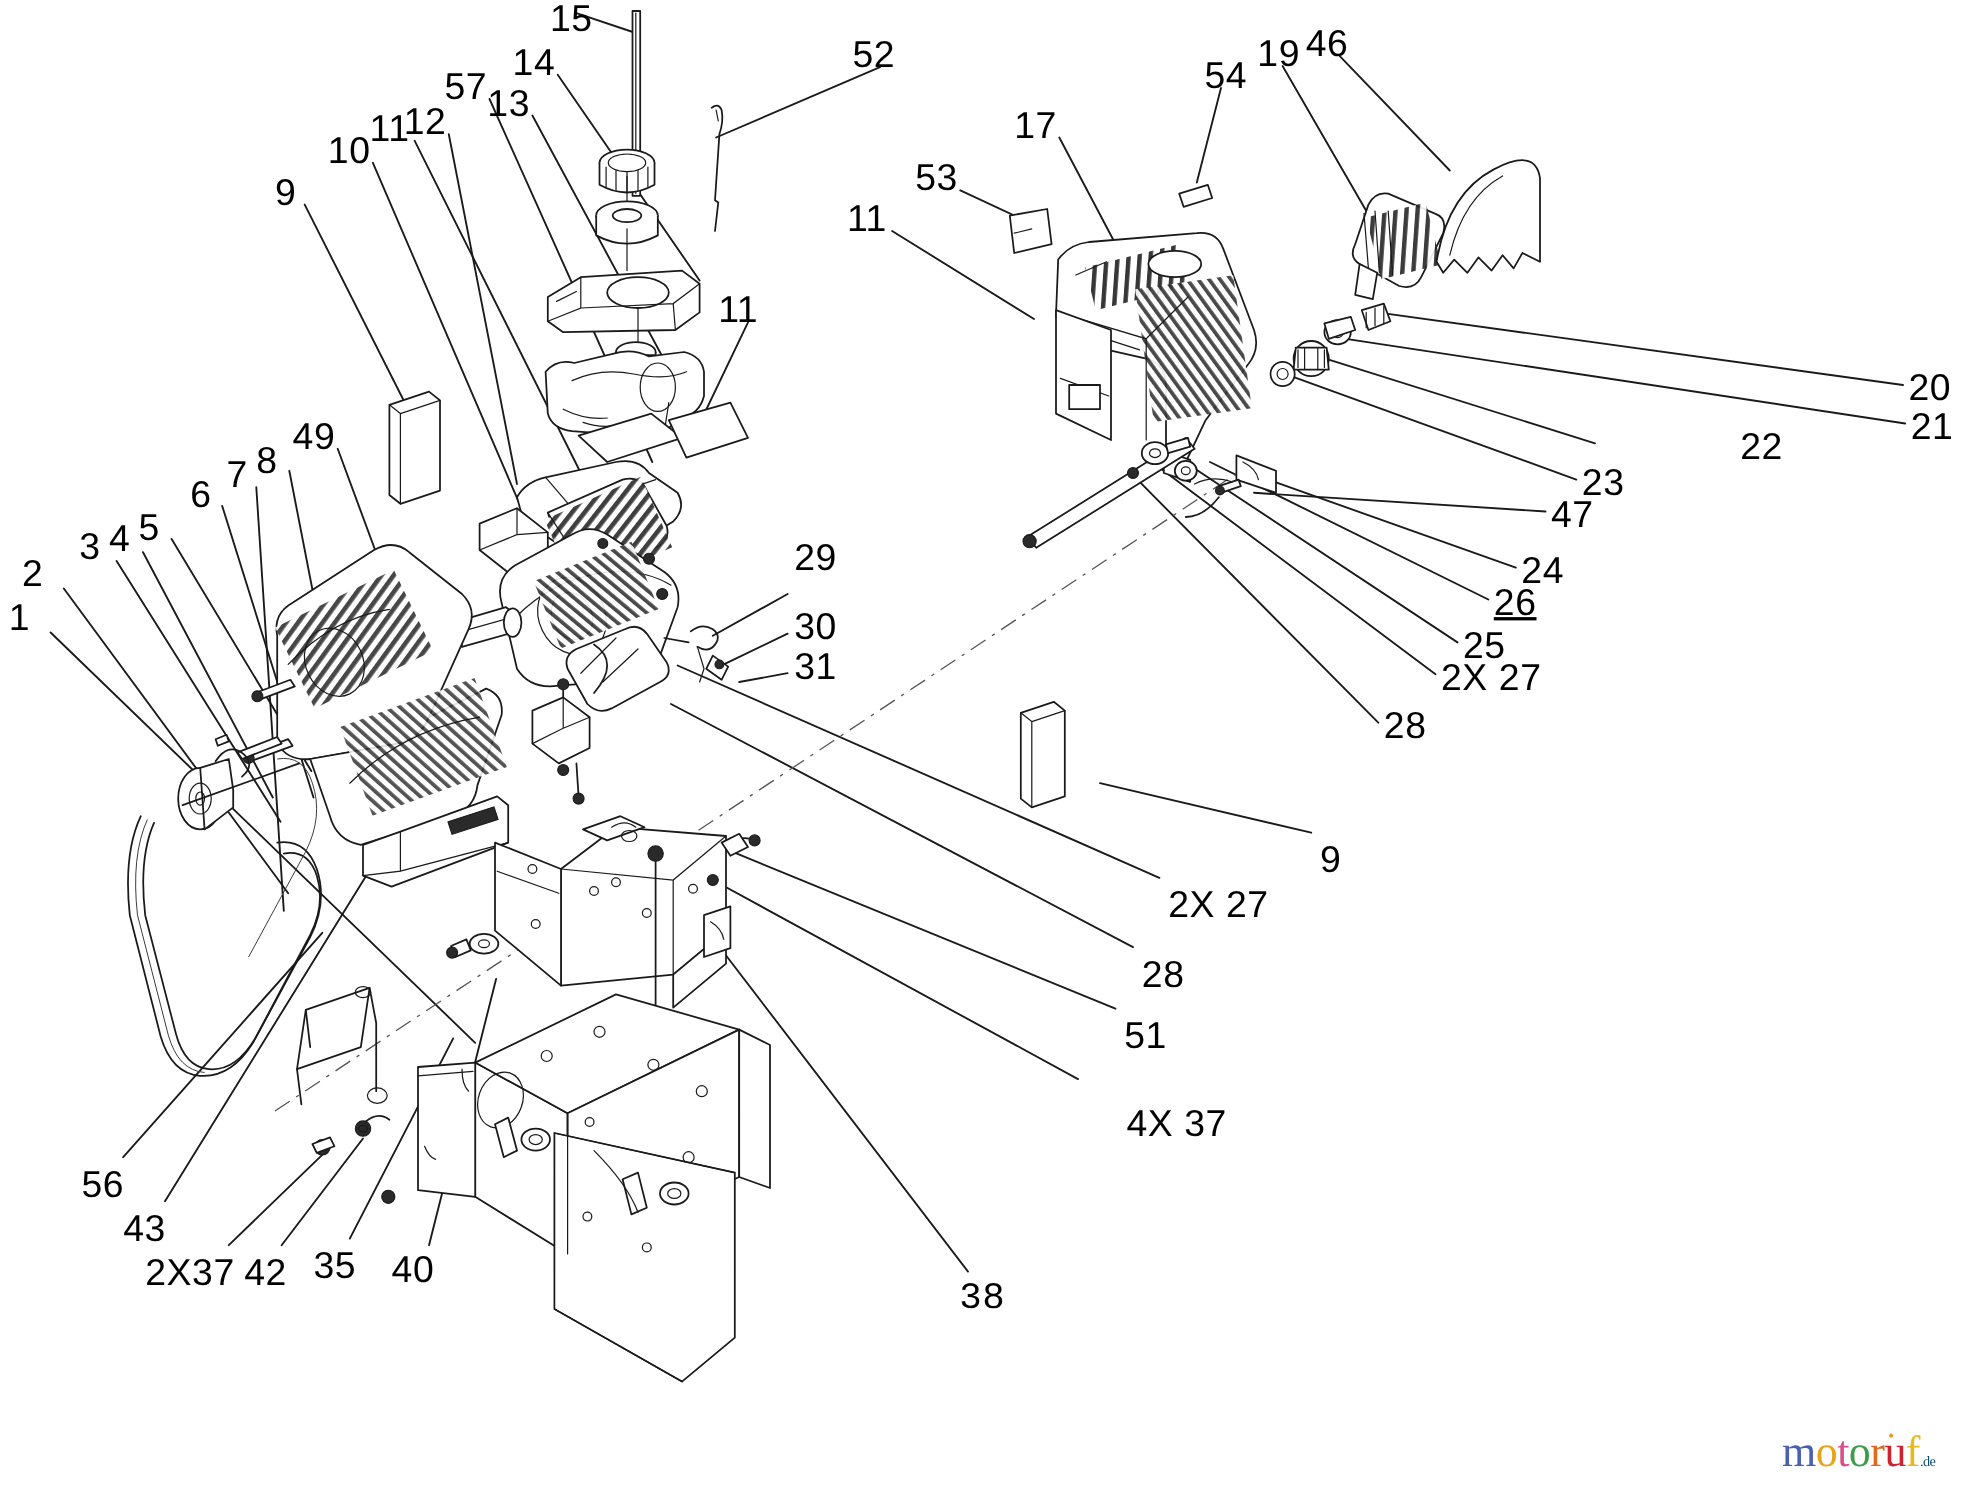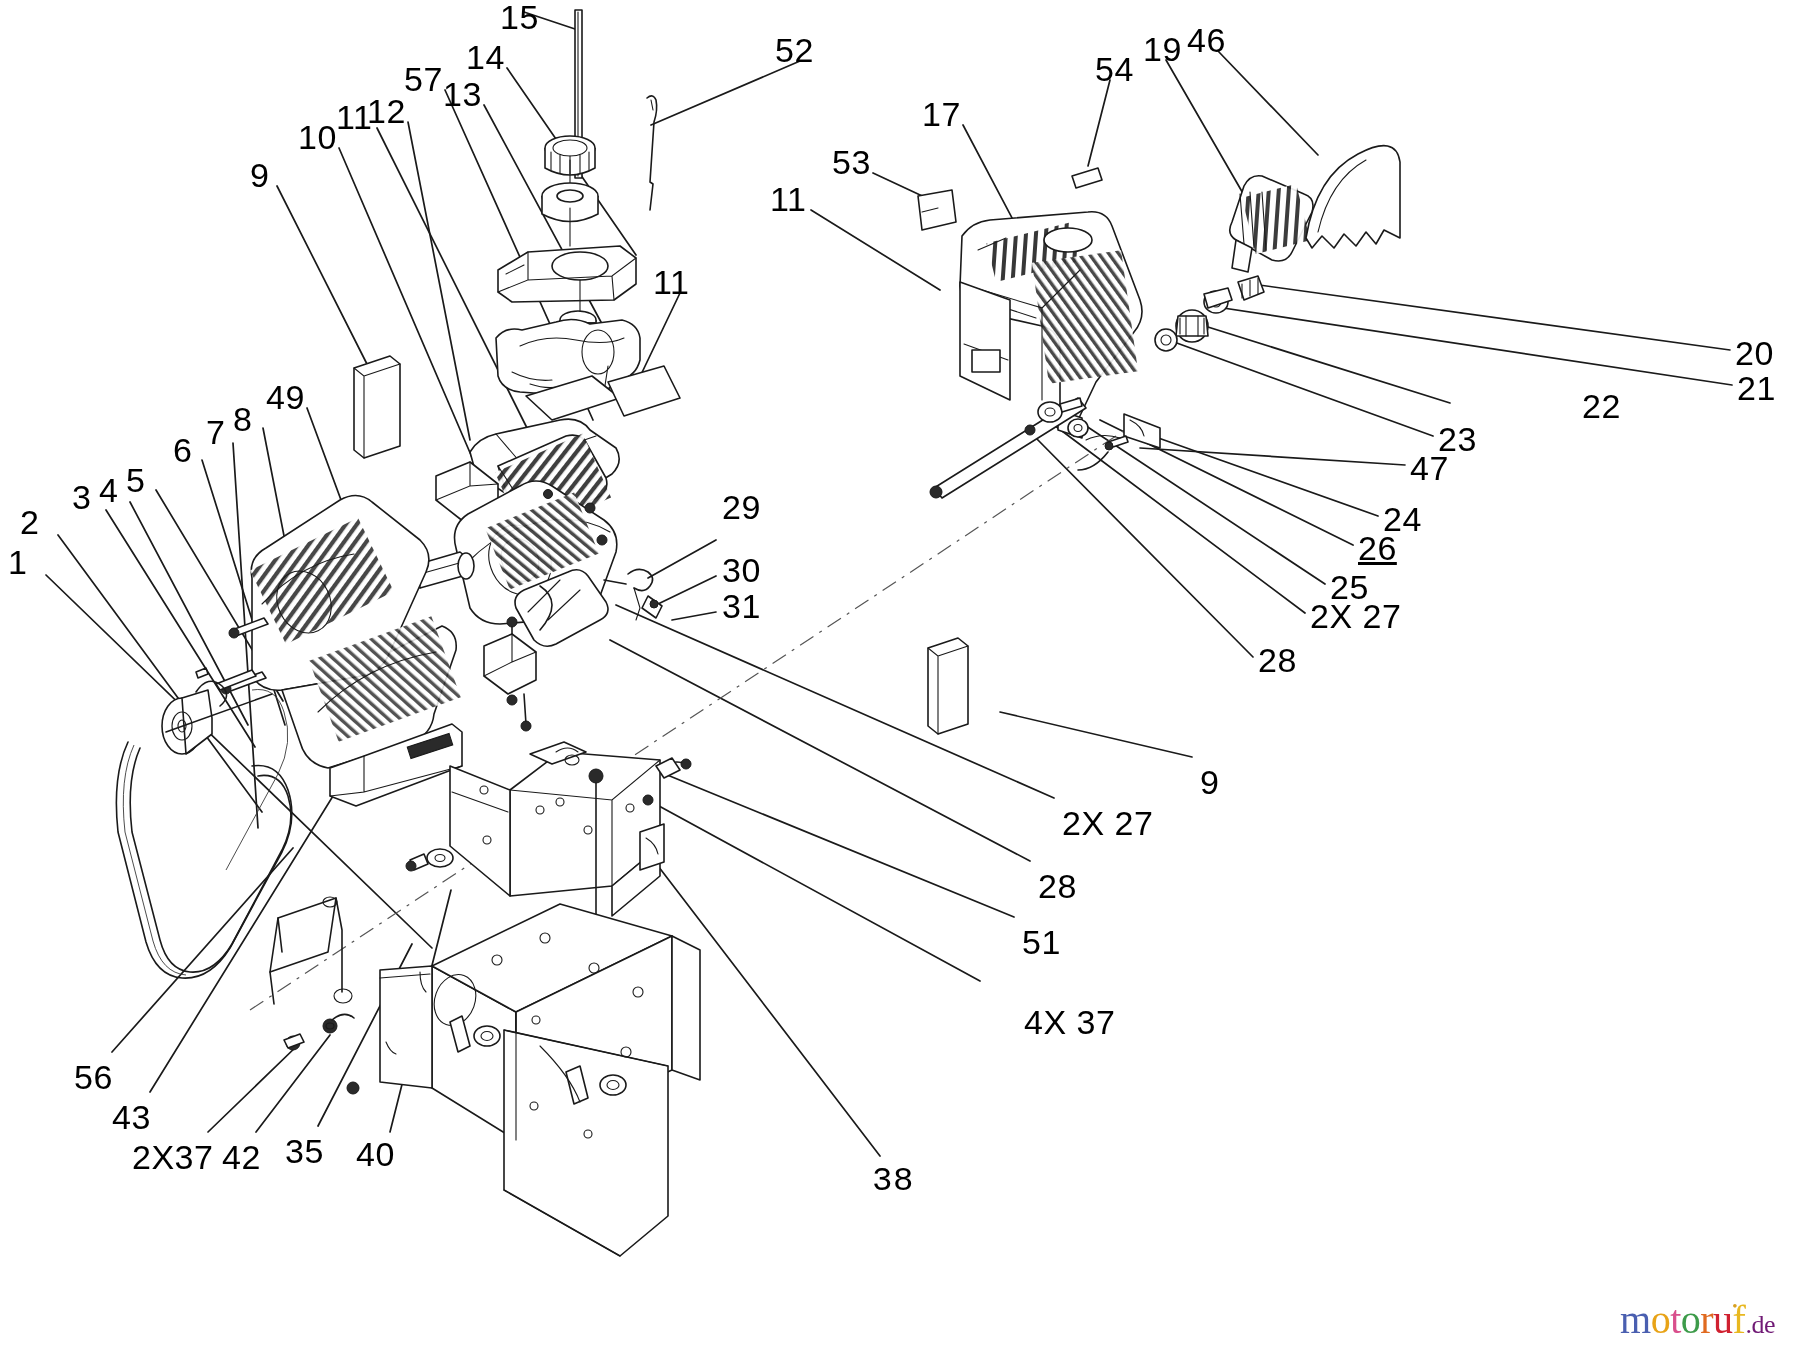--- a/index.html
+++ b/index.html
@@ -42,22 +42,22 @@
     font-family: "Liberation Serif", serif;
     font-size: 40px;
     letter-spacing: -0.5px;
     white-space: nowrap;
     user-select: none;
   }
   #watermark .wm {
     display: inline;
   }
   #watermark .wm-de {
-    font-size: 26px;
-    color: #701a75;
+    font-size: 13px;
+    color: #0c4a6e;
     vertical-align: baseline;
   }
   #watermark .wm-dot {
     position: absolute;
     right: 38px;
     top: 2px;
     font-size: 15px;
     color: #d8a020;
   }
 </style>

